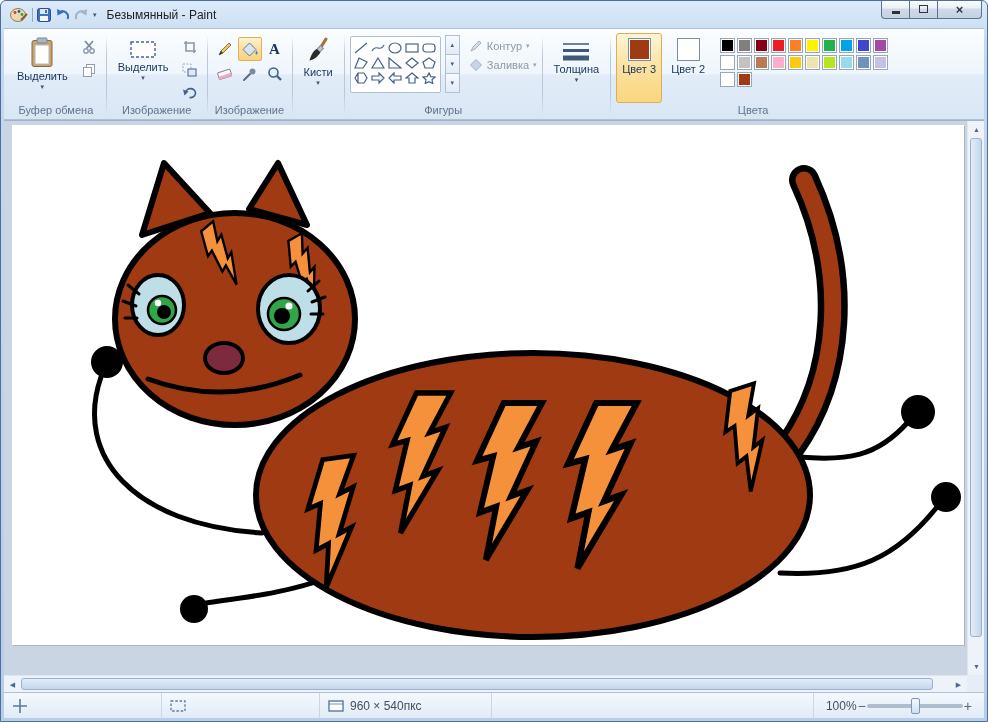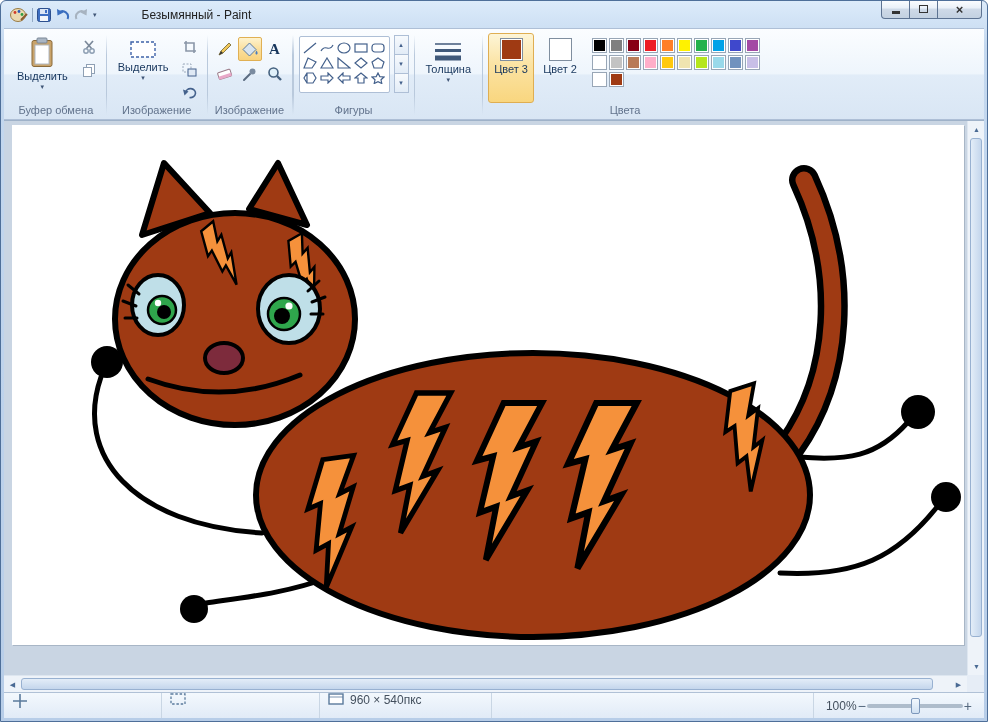--- a/index.html
+++ b/index.html
@@ -2,21 +2,21 @@
 <html><head>
 <meta charset="utf-8">
 <style>
   * {margin:0; padding:0; box-sizing:border-box;}
   html,body {width:988px; height:722px; overflow:hidden;}
   body {font-family:"Liberation Sans","DejaVu Sans",sans-serif; font-size:12px; color:#1e1e1e;}
   .window {width:988px; height:722px; background:linear-gradient(180deg,#dcebfa 0%,#c4d8ef 45px,#b7cde8 100%);
     border:1px solid #4e6f99; border-radius:6px 6px 0 0; display:flex; flex-direction:column; padding:0 3px 3px; overflow:hidden;}
 
   
-  .titlebar {height:27px; display:flex; align-items:center; position:relative; flex:0 0 27px;gap:35px;}
+  .titlebar {height:27px; display:flex; align-items:center; position:relative; flex:0 0 27px;}
   .qat {display:flex; align-items:center; gap:4px; padding-left:6px;}
   .qat-sep {width:1px; height:14px; background:#93aac4;}
   .qat-btn {background:none; border:none; display:flex; align-items:center; justify-content:center; height:18px; cursor:default;}
   .dd {font-size:7px; color:#3f5576; line-height:6px;}
   .title-text {margin-left:10px; color:#222;}
   .winbtns {position:absolute; right:2px; top:-1px; display:flex;}
   .winbtn {width:29px; height:19px; border:1px solid #5d7392; border-top:none; margin-left:-1px;
     background:linear-gradient(180deg,#fdfeff,#e9f0f8 45%,#cfdae8 50%,#c3d1e1);
     display:flex; align-items:center; justify-content:center; color:#333;}
   .winbtn.first {border-radius:0 0 0 4px;}
@@ -86,21 +86,21 @@
   .sc-arrow {position:absolute; width:17px; height:17px; display:flex; align-items:center; justify-content:center; font-size:7px; color:#4a6a94;}
   .vthumb {position:absolute; left:2px; right:2px; top:17px; bottom:38px; border-radius:3px;
     background:linear-gradient(90deg,#e3edf8,#c4d6ec); border:1px solid #98b1d1;}
   .hthumb {position:absolute; top:2px; bottom:2px; left:17px; right:34px; border-radius:3px;
     background:linear-gradient(180deg,#e3edf8,#c4d6ec); border:1px solid #98b1d1;}
   .sc-corner {position:absolute; right:0; bottom:0; width:17px; height:17px; background:#e6edf6;}
 
   
   .statusbar {height:26px; flex:0 0 26px; display:flex; align-items:center; font-size:12px; color:#44505e;
     background:linear-gradient(180deg,#f3f8fd,#e1ebf7); border-top:1px solid #b0c1d6;}
-  .sb-cell {height:100%; display:flex; gap:6px; padding-left:8px; border-right:1px solid #c9d6e4;}
+  .sb-cell {height:100%; display:flex; align-items:center; gap:6px; padding-left:8px; border-right:1px solid #c9d6e4;}
   .sb-spacer {flex:1;}
   .sb-zoom {height:100%; display:flex; align-items:center; gap:1px; padding:0 12px; border-left:1px solid #c9d6e4;}
   .zoom-minus,.zoom-plus {font-size:14px; color:#55687e; cursor:default;}
   .zoom-track {width:96px; height:4px; background:#aebccb; border-radius:2px; position:relative;}
   .zoom-thumb {position:absolute; left:calc(50% - 4px); top:-6px; width:9px; height:16px; border-radius:2px;
     background:linear-gradient(180deg,#f2f8fe,#cfe0f2); border:1px solid #7c97bb;}
 </style>
 </head>
 <body>
 
@@ -263,20 +263,31 @@
                 <line x1="10" y1="10" x2="14" y2="14" stroke="#44617f" stroke-width="2.4"></line>
               </svg>
           </div>
         </div>
       </div>
       <div class="rg-label">Изображение</div>
     </div>
     <div class="rg-sep"></div>
 
     <div class="rgroup">
+      <div class="rg-content">
+        <div class="bigbtn">
+          <svg width="22" height="27">
+              <path d="M19 2 C16 8 13 11 10.5 13.5" stroke="#a5713d" stroke-width="3" fill="none" stroke-linecap="round"></path>
+              <rect x="9" y="10.5" width="7" height="4" transform="rotate(-45 12.5 12.5)" fill="#b8c4d2" stroke="#7e8c9c"></rect>
+              <path d="M10 12 C6 14 4 18 2.5 23.5 C8 22.5 11 19 13.5 15.5 Z" fill="#2b2b2b"></path>
+            </svg>
+          <span>Кисти</span>
+          <span class="dd">▾</span>
+        </div>
+      </div>
       <div class="rg-label"></div>
     </div>
     <div class="rg-sep"></div>
 
     <div class="rgroup">
       <div class="rg-content">
         <div class="gallery">
           <span class="gal-cell">
               <svg width="14" height="12">
                 <line x1="1" y1="11" x2="13" y2="1"></line>
@@ -350,20 +361,36 @@
           <span class="gal-cell">
               <svg width="14" height="12">
                 <path d="M7 1 L8.8 4.6 L13 5 L10 7.8 L10.8 11.5 L7 9.6 L3.2 11.5 L4 7.8 L1 5 L5.2 4.6 Z"></path>
               </svg>
             </span>
         </div>
         <div class="gal-side">
           <div class="gal-arrow">▴</div>
           <div class="gal-arrow">▾</div>
           <div class="gal-arrow">▾</div>
+        </div>
+        <div class="of-col">
+          <div class="of-btn">
+            <svg width="14" height="13">
+                <path d="M2 12 L4 8 L10 2 L12 4 L6 10 Z" fill="#d8dee6" stroke="#9fb0c4" stroke-width="1"></path>
+              </svg>
+            <span>Контур</span>
+            <span class="dd">▾</span>
+          </div>
+          <div class="of-btn">
+            <svg width="14" height="13">
+                <path d="M7 1.5 L12.5 7 L7 12.5 L1.5 7 Z" fill="#c7d4e4" stroke="#9fb0c4"></path>
+              </svg>
+            <span>Заливка</span>
+            <span class="dd">▾</span>
+          </div>
         </div>
       </div>
       <div class="rg-label">Фигуры</div>
     </div>
     <div class="rg-sep"></div>
 
     <div class="rgroup">
       <div class="rg-content">
         <div class="bigbtn">
           <svg width="30" height="20" style="margin-top:4px">

